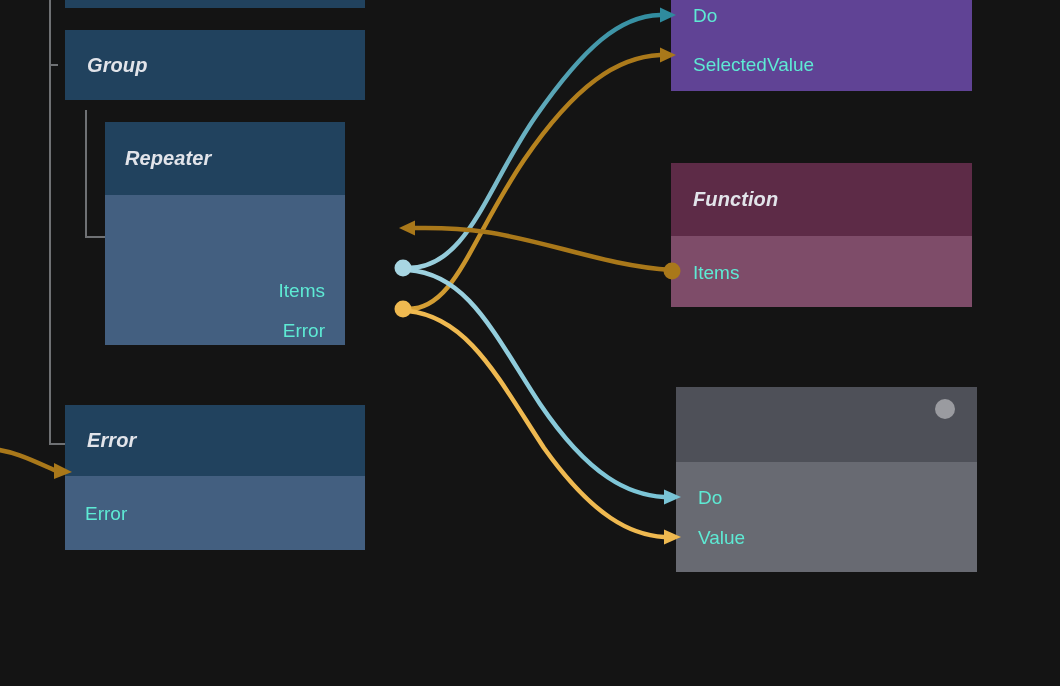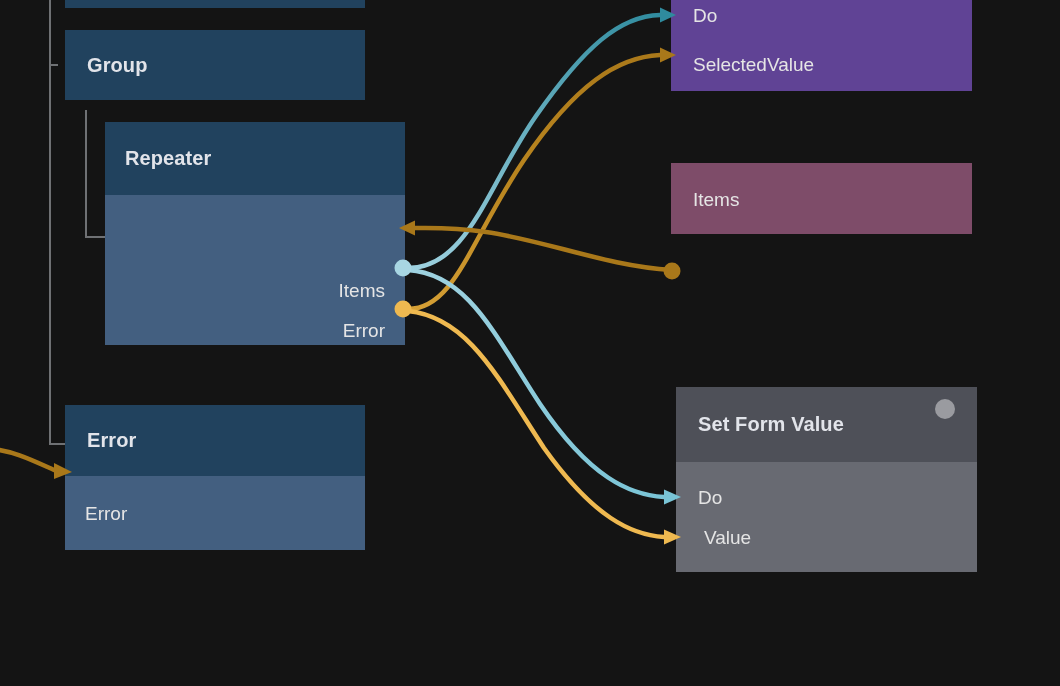--- a/index.html
+++ b/index.html
@@ -25,39 +25,40 @@
   .node {
     position: absolute;
     box-sizing: border-box;
     overflow: hidden;
   }
   .node-header {
     position: relative;
     box-sizing: border-box;
     display: flex;
     align-items: center;
+    font-style: italic;
   }
   .node-title {
     font-size: 20px;
     font-weight: bold;
     color: #e2e4ea;
     letter-spacing: 0.1px;
     white-space: nowrap;
   }
   .node-body {
     position: relative;
     box-sizing: border-box;
     width: 100%;
   }
   .port-row {
     position: absolute;
     display: flex;
     align-items: center;
     font-size: 19px;
-    color: #e5e5e5;
+    color: #5eead4;
     white-space: nowrap;
     line-height: 1;
   }
   .port-row.right {
     right: 0;
     justify-content: flex-end;
   }
   .port-row.left {
     left: 0;
   }
@@ -104,21 +105,21 @@
   <div class="node" style="left:65px; top:-60px; width:300px; height:68px;">
     <div class="node-header" style="height:68px; background:#21425e;"></div>
   </div>
 
   <div class="node" style="left:65px; top:30px; width:300px; height:70px;">
     <div class="node-header" style="height:70px; background:#21425e; padding-left:22px;">
       <span class="node-title">Group</span>
     </div>
   </div>
 
-  <div class="node" style="left:105px; top:122px; width:300px; height:223px;">
+  <div class="node" style="left:105px; top:122px; width:240px; height:223px;">
     <div class="node-header" style="height:73px; background:#21425e; padding-left:20px;">
       <span class="node-title">Repeater</span>
     </div>
     <div class="node-body" style="height:150px; background:#435f80;">
       <div class="port-row right" style="top:95px; right:20px; transform:translateY(-50%);">
         <span>Items</span>
       </div>
       <div class="port-row right" style="top:135px; right:20px; transform:translateY(-50%);">
         <span>Error</span>
       </div>
@@ -142,37 +143,39 @@
       <div class="port-row left" style="top:50px; left:22px; transform:translateY(-50%);">
         <span>Do</span>
       </div>
       <div class="port-row left" style="top:90px; left:22px; transform:translateY(-50%);margin-top:9px;">
         <span>SelectedValue</span>
       </div>
     </div>
   </div>
 
   <div class="node" style="left:671px; top:163px; width:301px; height:144px;">
+    <div class="node-header" style="height:73px; background:#5d2b47; padding-left:22px;">
+      <span class="node-title">Function</span>
+    </div>
     <div class="node-body" style="height:71px; background:#7e4c69;">
       <div class="port-row left" style="top:36px; left:22px; transform:translateY(-50%);">
         <span>Items</span>
       </div>
     </div>
   </div>
 
   <div class="node" style="left:676px; top:387px; width:301px; height:185px;">
     <div class="node-header" style="height:75px; background:#4e5058; padding-left:22px;">
-      <span class="node-title">Set Form Value</span>
       <span class="status-dot" style="right:22px; top:12px; background:#9a9ba0;"></span>
     </div>
     <div class="node-body" style="height:110px; background:#686a72;">
       <div class="port-row left" style="top:35px; left:22px; transform:translateY(-50%);">
         <span>Do</span>
       </div>
-      <div class="port-row left" style="top:75px; left:28px; transform:translateY(-50%);">
+      <div class="port-row left" style="top:75px; left:22px; transform:translateY(-50%);">
         <span>Value</span>
       </div>
     </div>
   </div>
 
   <svg id="wires" viewBox="0 0 1060 686">
     <defs>
       <linearGradient id="gradClickDropdown" x1="410" y1="268" x2="665" y2="15" gradientUnits="userSpaceOnUse">
         <stop offset="0" stop-color="#9fd2e0"></stop>
         <stop offset="1" stop-color="#2f8b9e"></stop>

